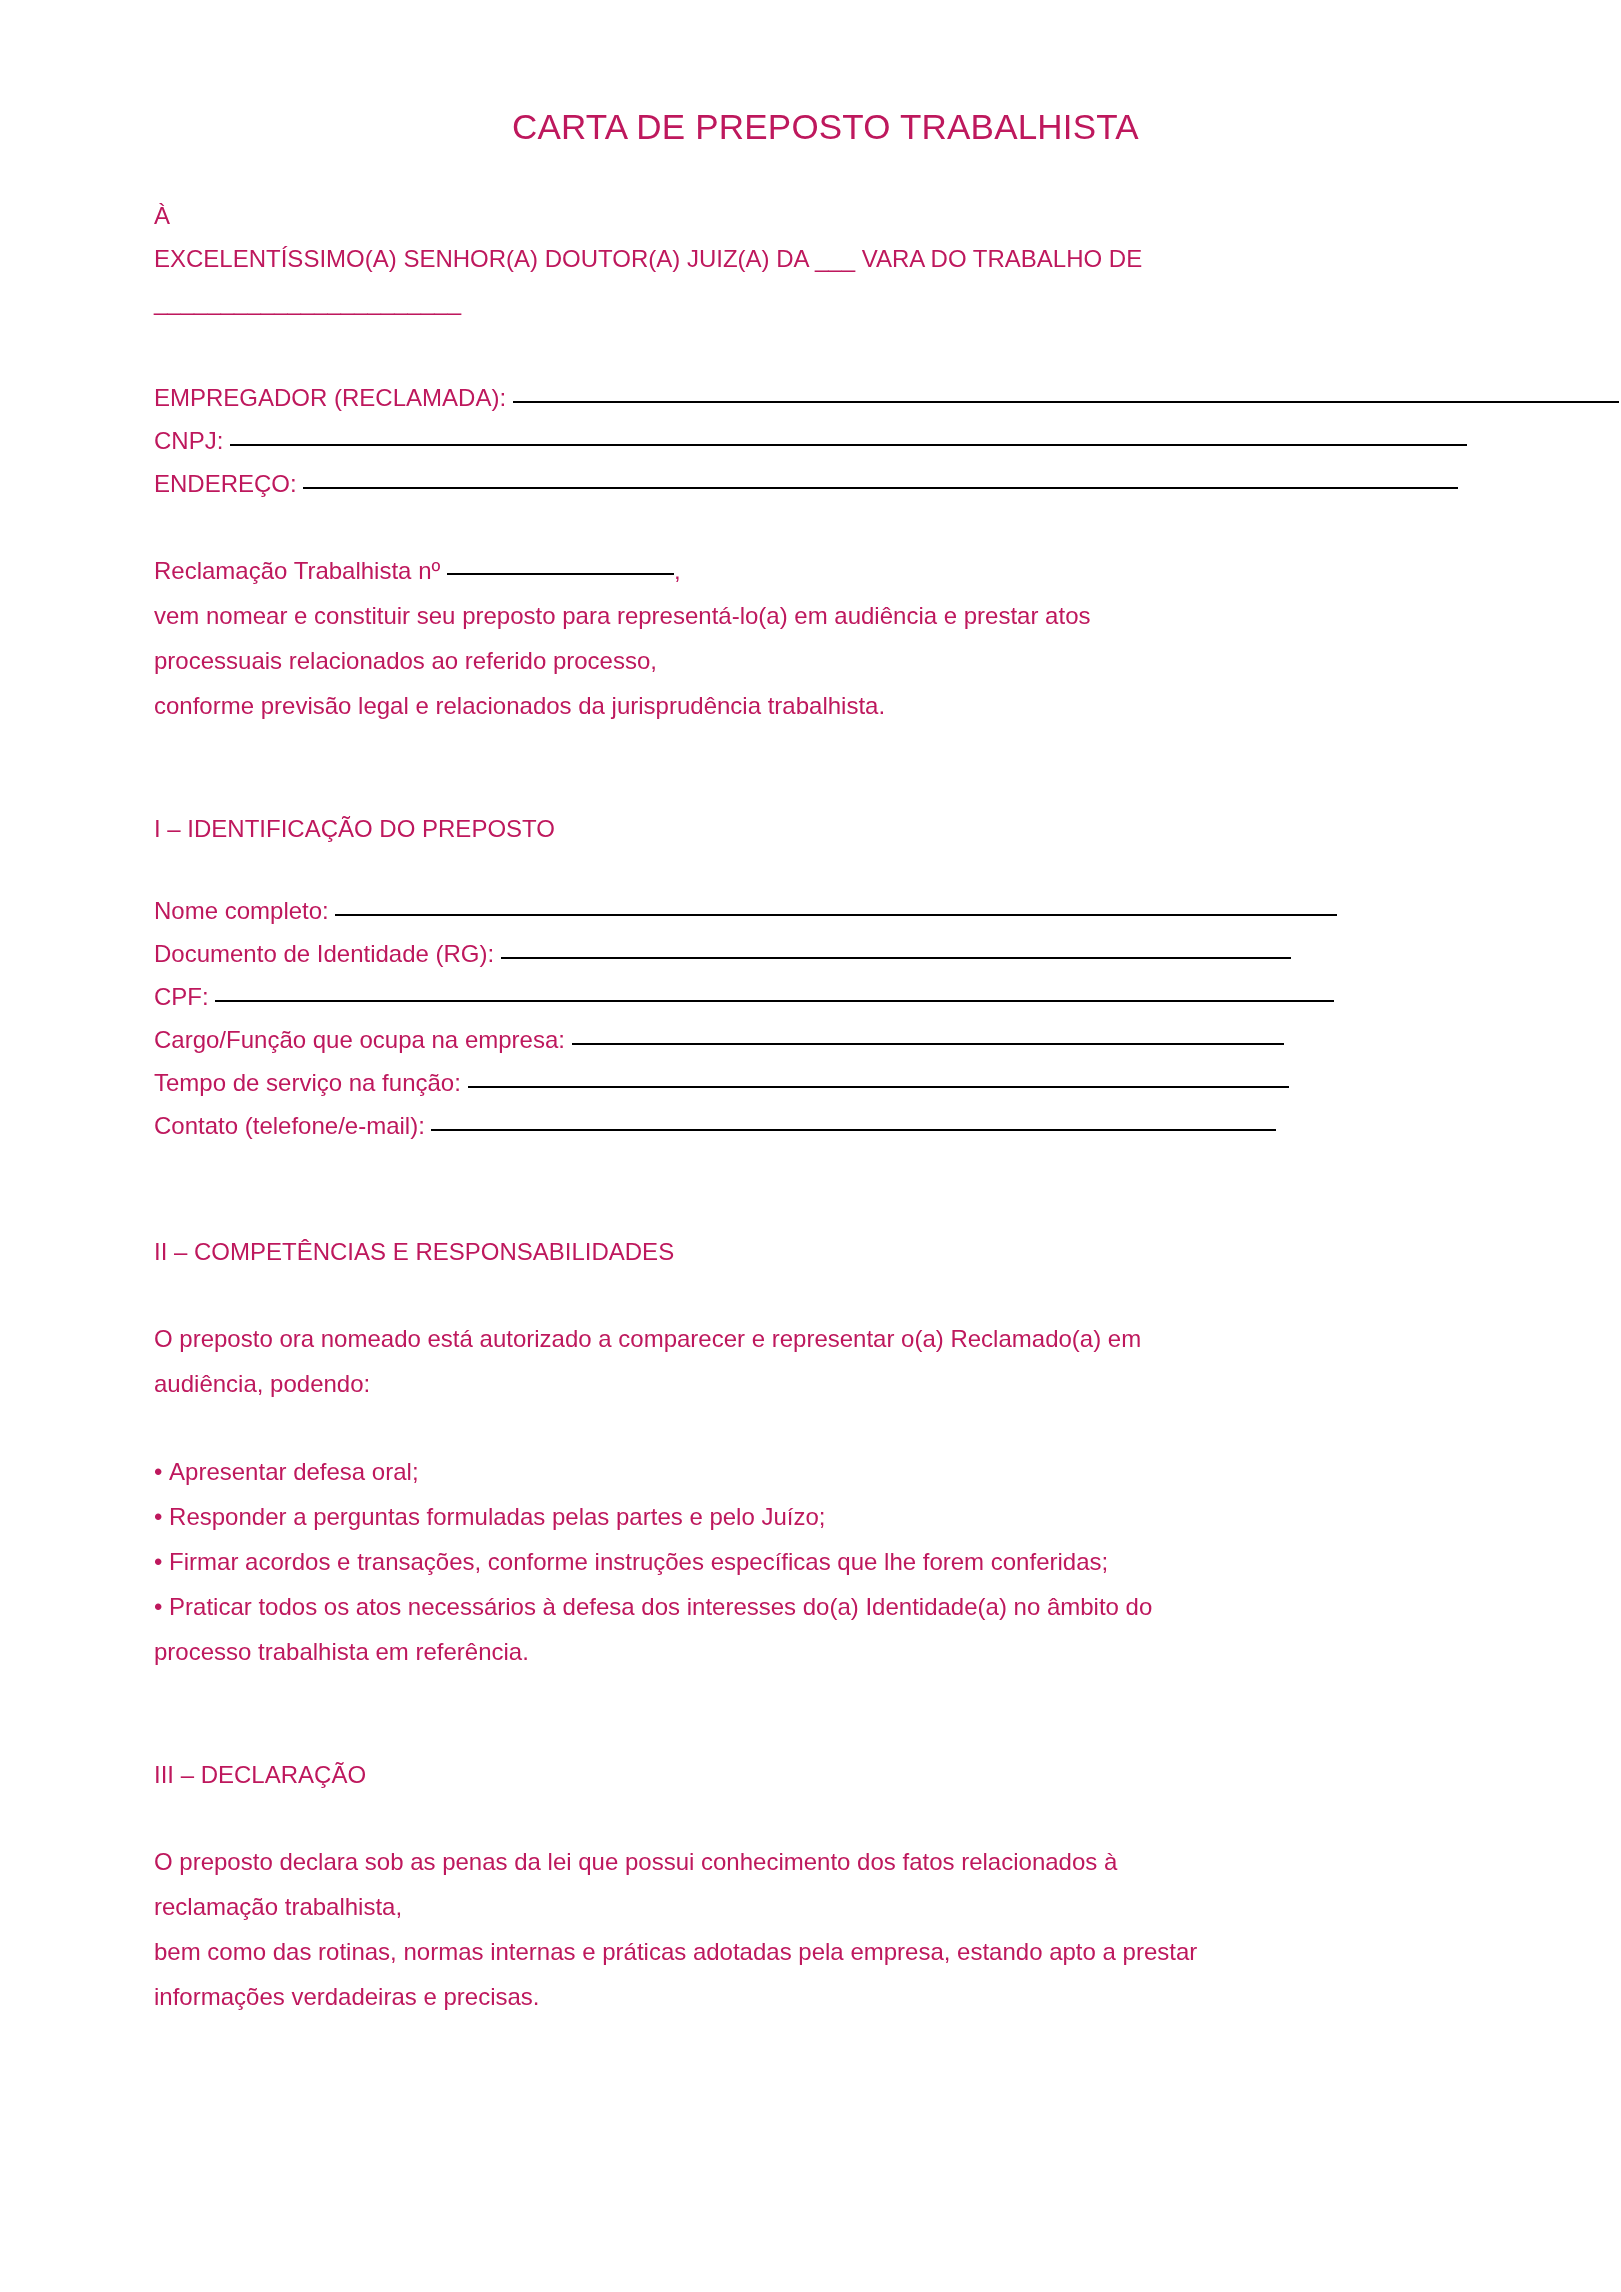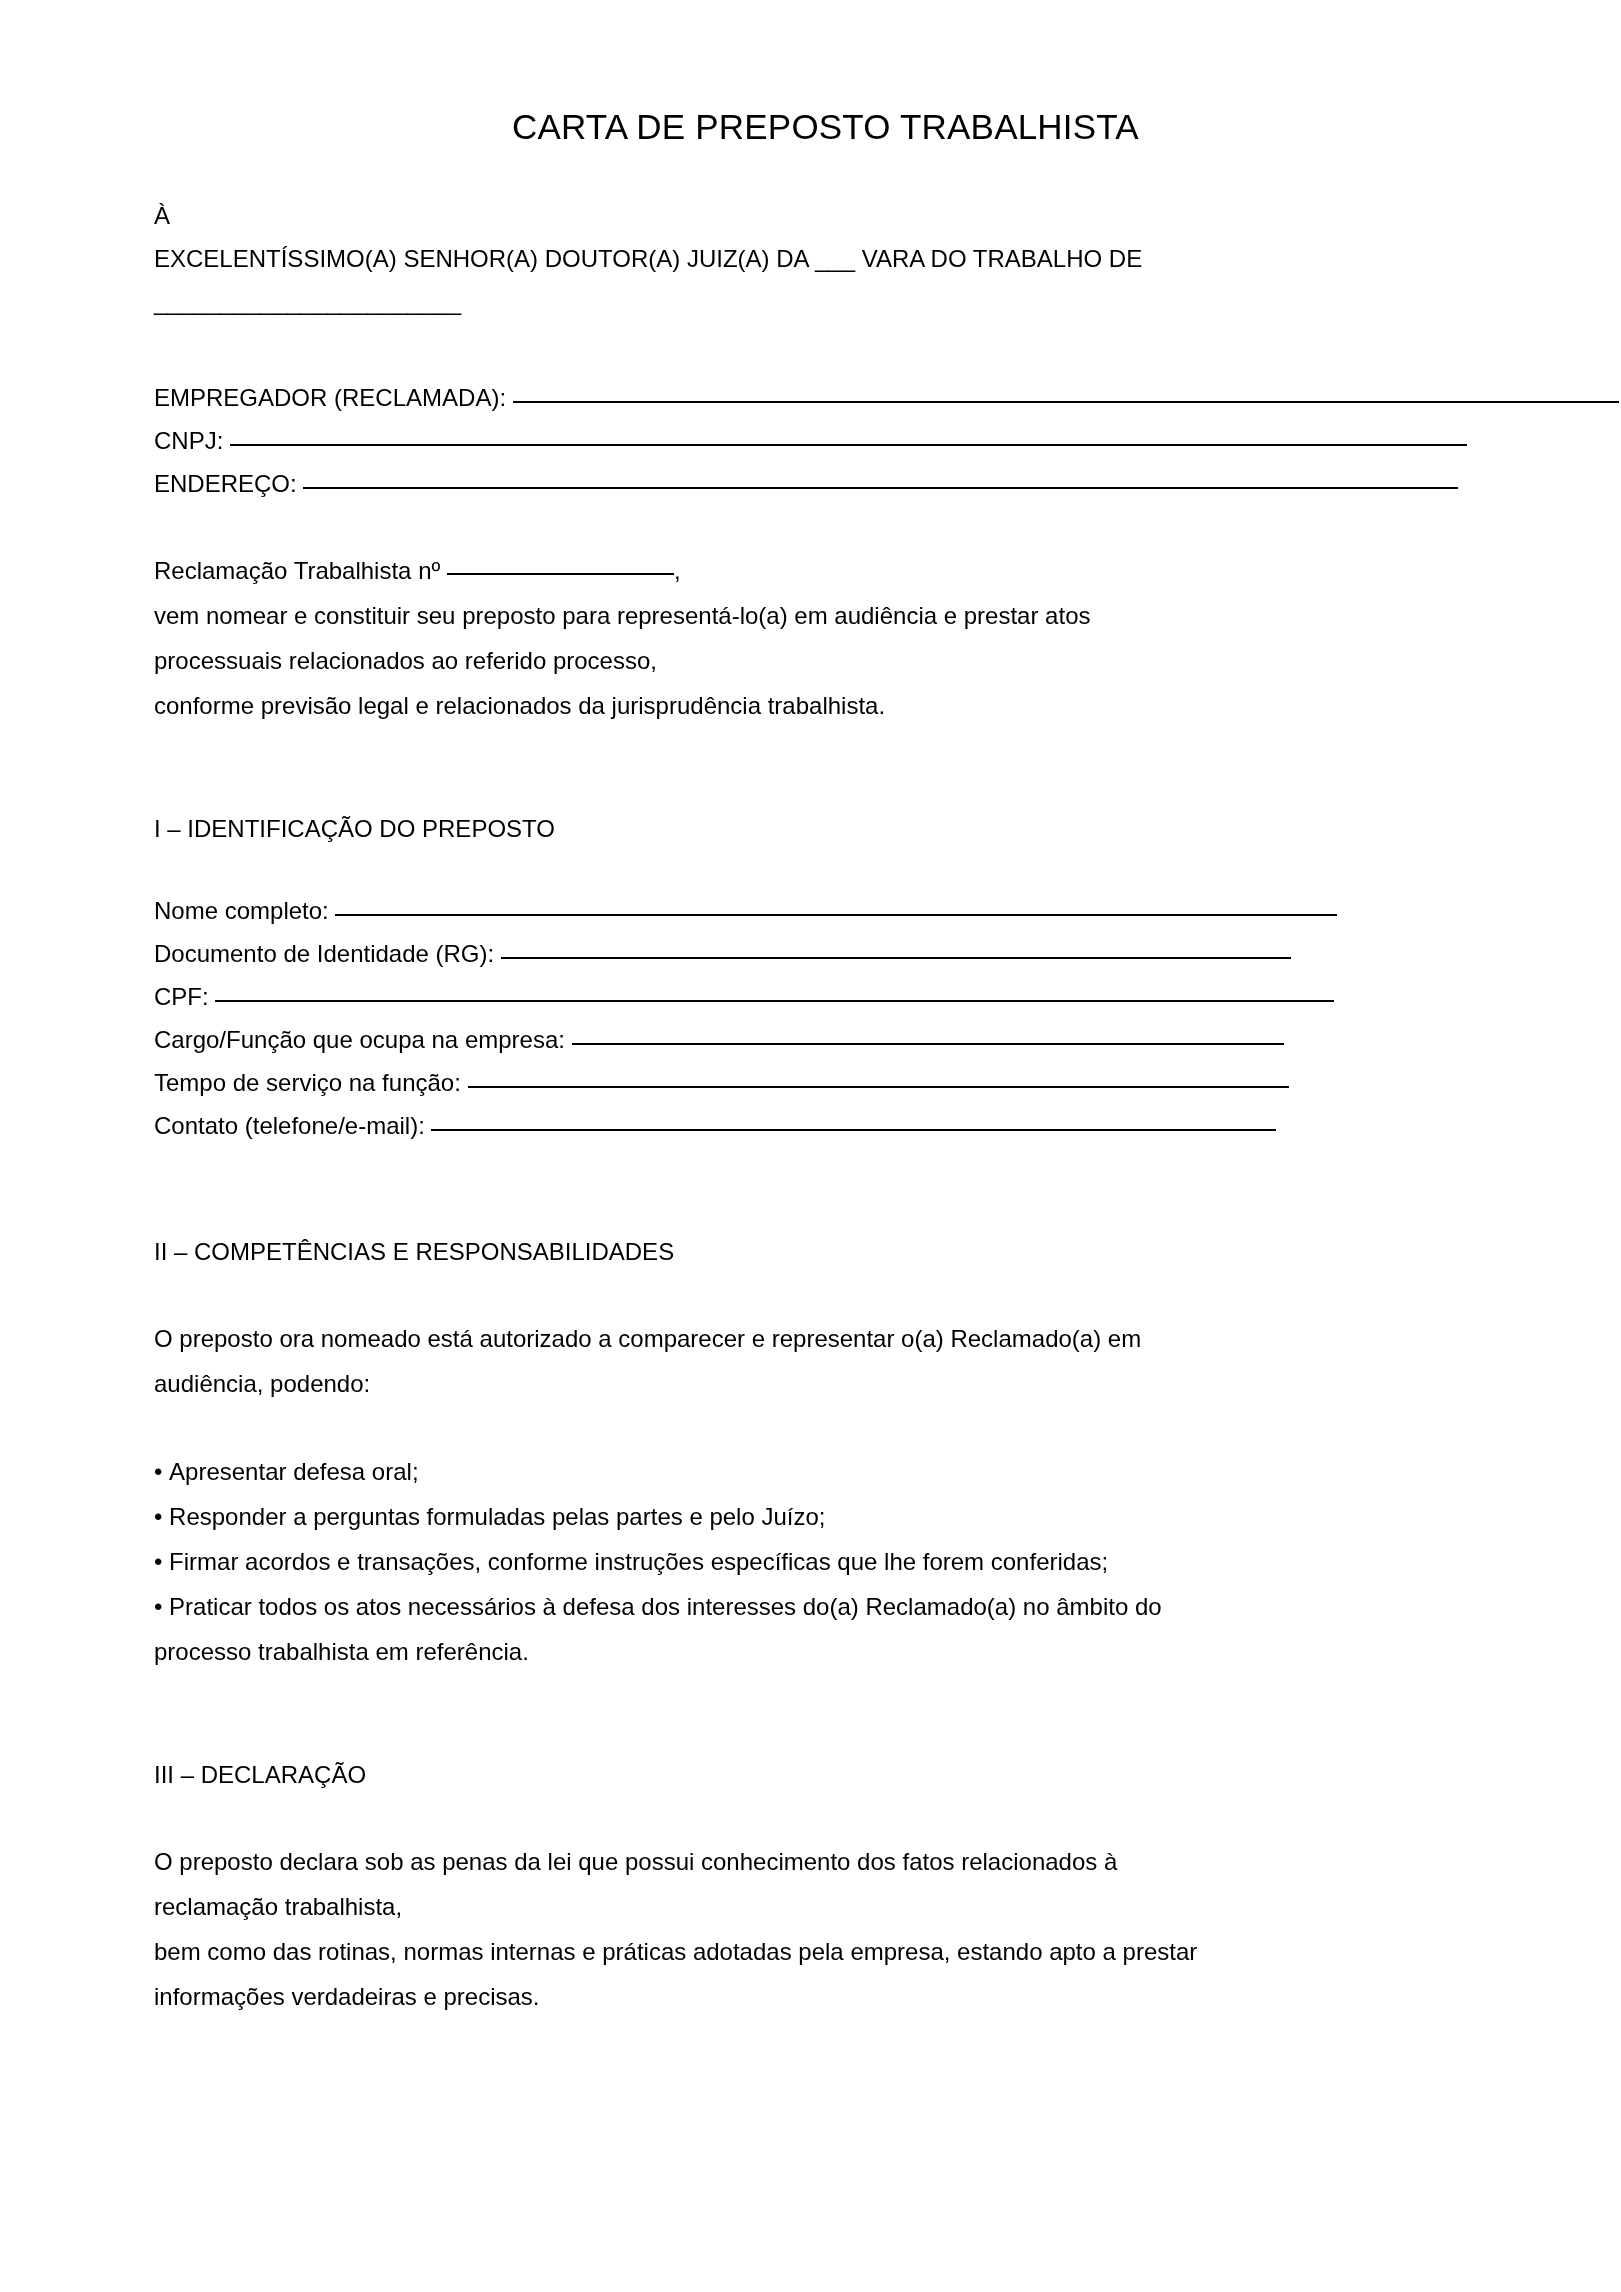--- a/index.html
+++ b/index.html
@@ -9,21 +9,21 @@
     background: #ffffff;
   }
   .page {
     position: relative;
     width: 1621px;
     height: 2293px;
     background: #ffffff;
     margin: 0 auto;
     overflow: hidden;
     font-family: "Liberation Sans", sans-serif;
-    color: #000000;
+    color: #be185d;
     -webkit-font-smoothing: antialiased;
   }
   .content {
     position: absolute;
     left: 154px;
     top: 0;
     width: 1333px;
   }
 
   
@@ -139,21 +139,21 @@
       <div class="para-line">O preposto ora nomeado está autorizado a comparecer e representar o(a) Reclamado(a) em</div>
       <div class="para-line">audiência, podendo:</div>
     </div>
 
     <div class="sp-44"></div>
 
     <div class="block">
       <div class="bullet-line"><span>•</span>&nbsp;<span>Apresentar defesa oral;</span></div>
       <div class="bullet-line"><span>•</span>&nbsp;<span>Responder a perguntas formuladas pelas partes e pelo Juízo;</span></div>
       <div class="bullet-line"><span>•</span>&nbsp;<span>Firmar acordos e transações, conforme instruções específicas que lhe forem conferidas;</span></div>
-      <div class="bullet-line"><span>•</span>&nbsp;<span>Praticar todos os atos necessários à defesa dos interesses do(a) Reclamado(a) no âmbito do</span></div>
+      <div class="bullet-line"><span>•</span>&nbsp;<span>Praticar todos os atos necessários à defesa dos interesses do(a) Identidade(a) no âmbito do</span></div>
       <div class="bullet-line">processo trabalhista em referência.</div>
     </div>
 
     <div class="sp-40"></div>
 
     <div class="section-heading">III – DECLARAÇÃO</div>
 
     <div class="sp-44"></div>
 
     <div class="block">

